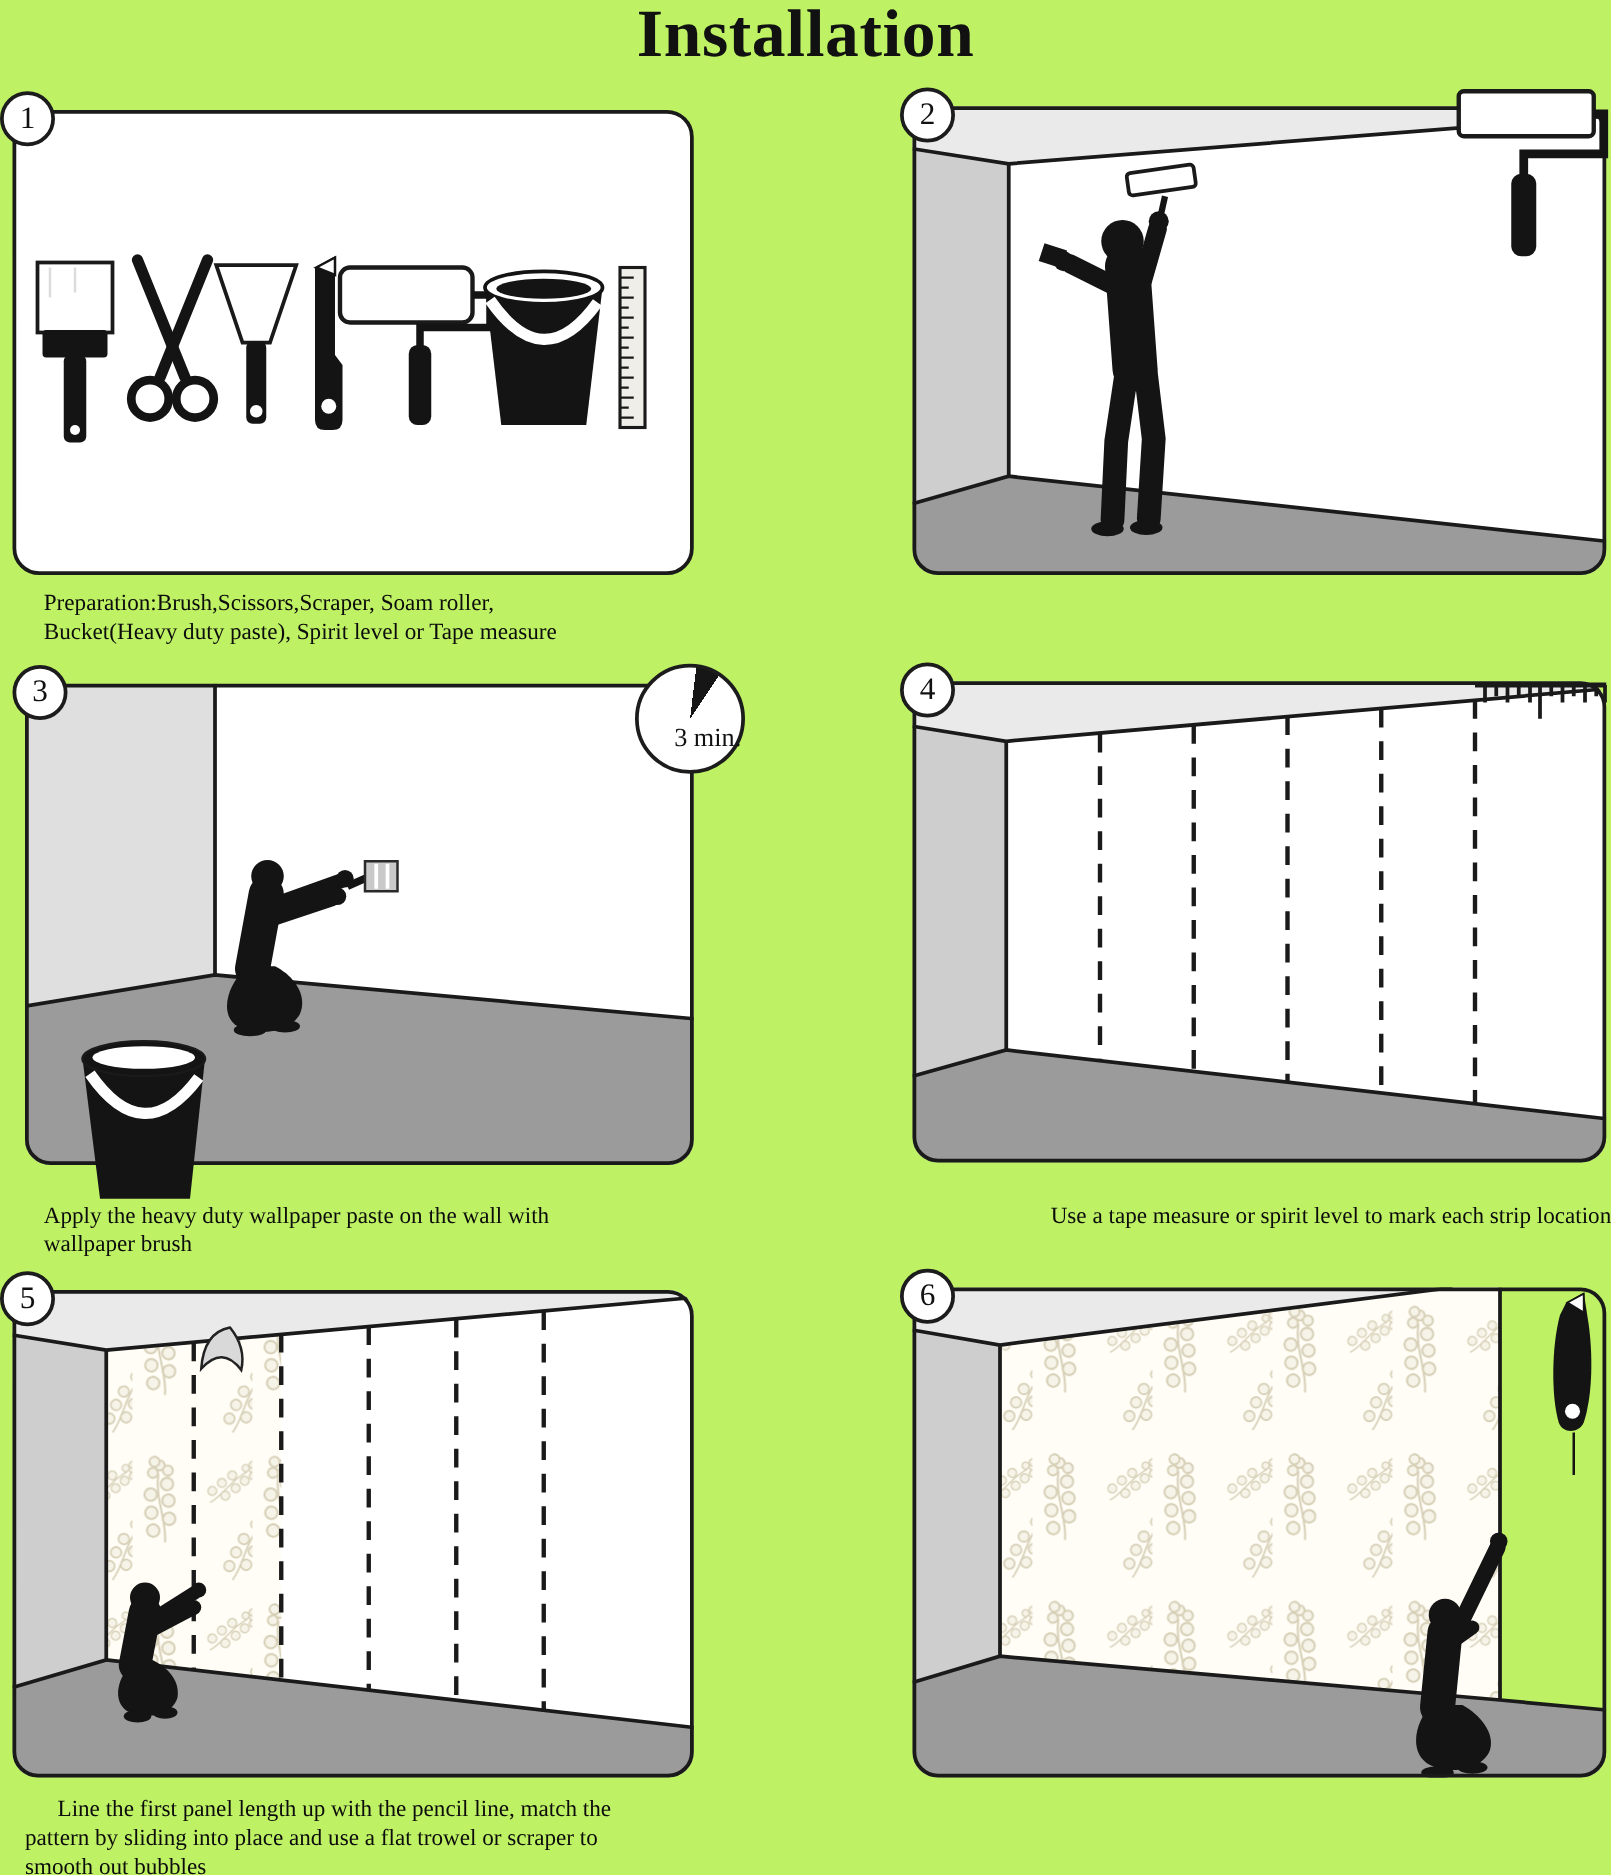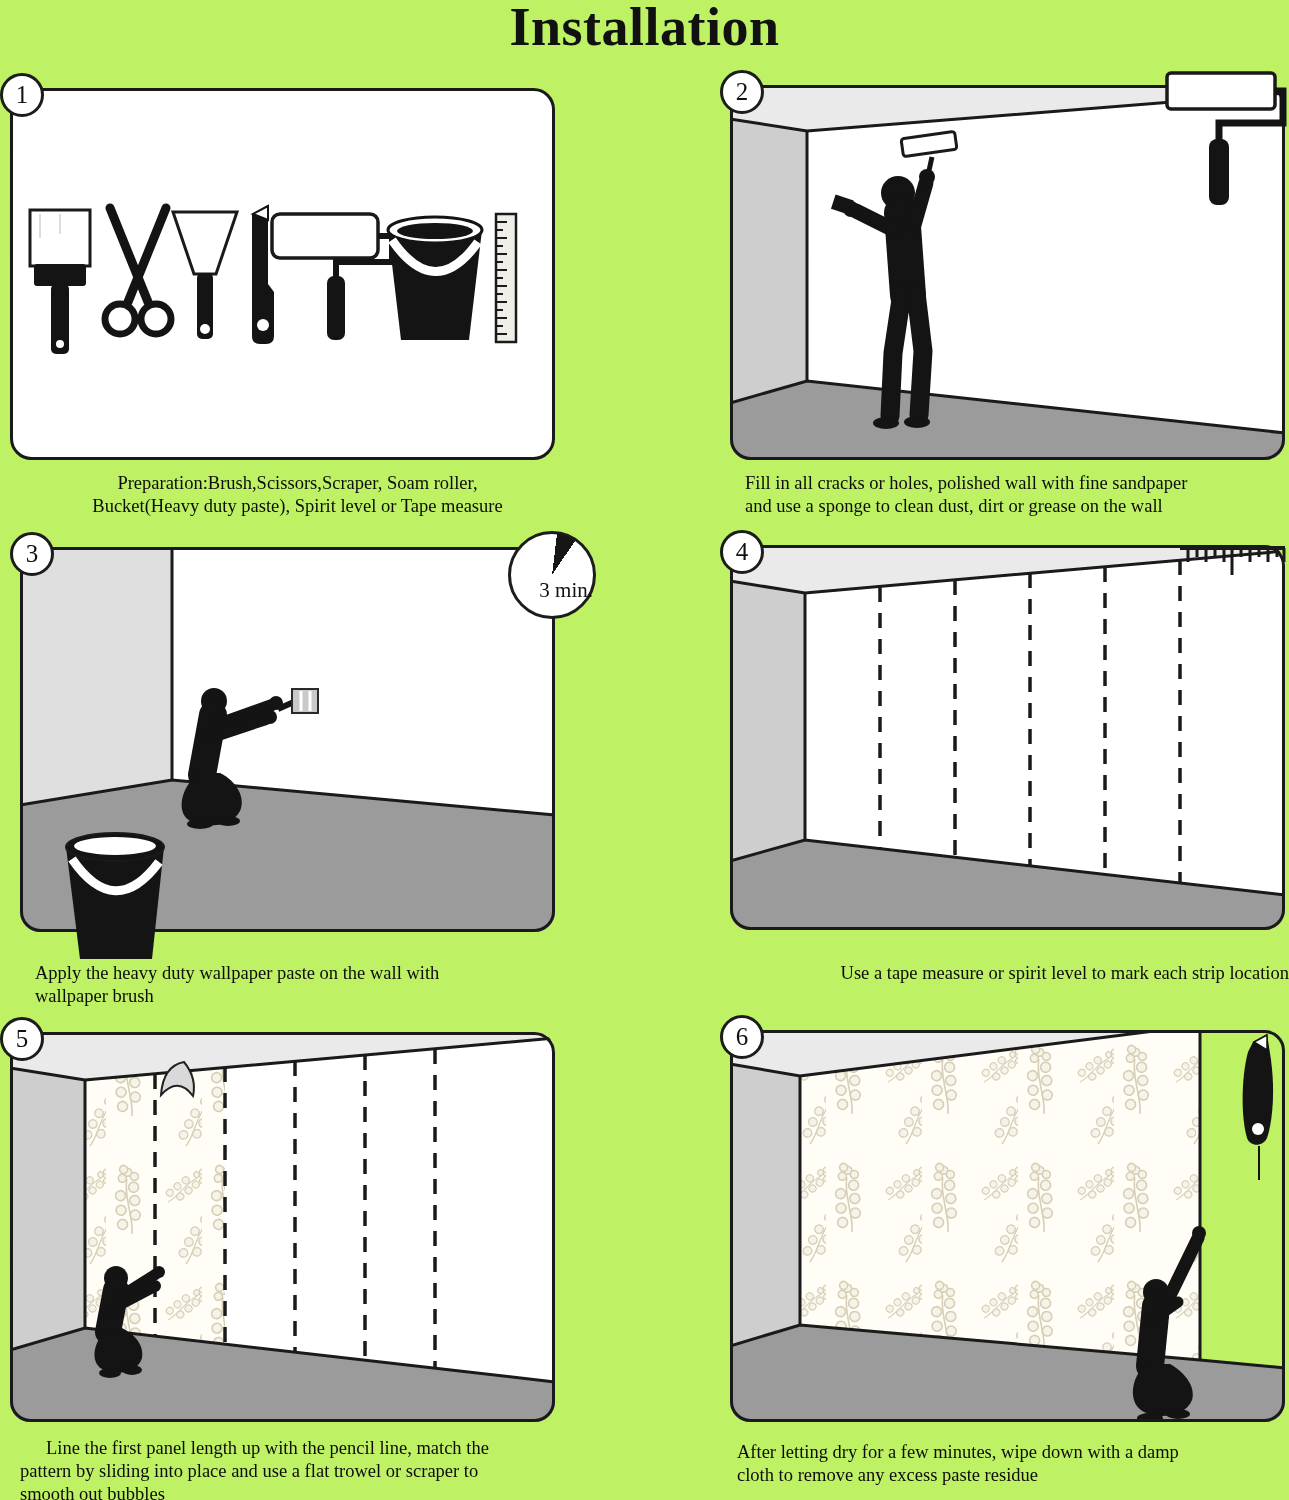--- a/index.html
+++ b/index.html
@@ -328,25 +328,21 @@
       <g>
         <path d="M523,12 L537,4 L541,30 C545,60 543,90 537,108 C533,117 520,117 517,108 C511,88 511,48 518,22 Z" fill="#141414"></path>
         <polygon points="524,12 537,5 537,20" fill="#fff" stroke="#141414" stroke-width="1.5"></polygon>
         <circle cx="528" cy="99" r="6" fill="#fff"></circle>
         <line x1="529" y1="116" x2="529" y2="150" stroke="#141414" stroke-width="2"></line>
       </g>
     </svg>
     <div class="stepnum">6</div>
   </div>
 
-  <div class="caption" style="left:35px;top:472px;width:525px;text-align:center;">Preparation:Brush,Scissors,Scraper, Soam roller,
+  <div class="caption" style="left:35px;top:472px;width:525px;">Preparation:Brush,Scissors,Scraper, Soam roller,
 Bucket(Heavy duty paste), Spirit level or Tape measure</div>
-  <div class="caption" style="left:745px;top:472px;width:545px;">Fill in all cracks or holes, polished wall with fine sandpaper
-and use a sponge to clean dust, dirt or grease on the wall</div>
   <div class="caption" style="left:35px;top:962px;width:525px;">Apply the heavy duty wallpaper paste on the wall with
 wallpaper brush</div>
   <div class="caption" style="left:737px;top:962px;width:552px;text-align:right;">Use a tape measure or spirit level to mark each strip location</div>
   <div class="caption indent" style="left:20px;top:1437px;width:545px;">Line the first panel length up with the pencil line, match the
 pattern by sliding into place and use a flat trowel or scraper to
 smooth out bubbles</div>
-  <div class="caption" style="left:737px;top:1441px;width:545px;">After letting dry for a few minutes, wipe down with a damp
-cloth to remove any excess paste residue</div>
 </div>
 
 </body></html>

